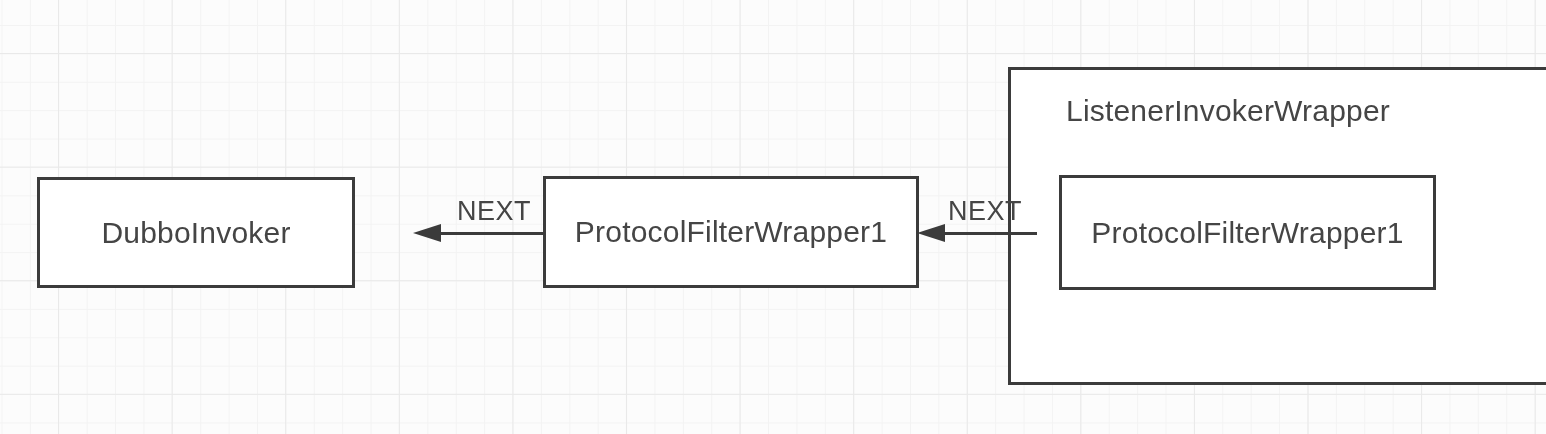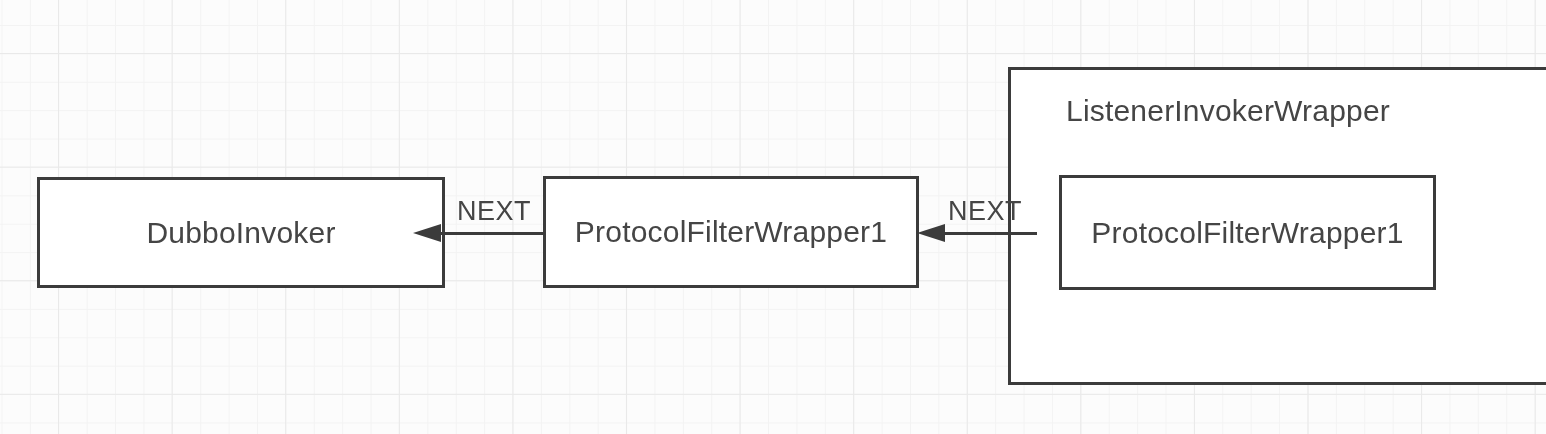--- a/index.html
+++ b/index.html
@@ -34,21 +34,21 @@
     white-space: nowrap;
     letter-spacing: 0.2px;
   }
 
   .node-flex {
     display: flex;
     align-items: center;
     justify-content: center;
   }
 
-  .node-dubbo   { left: 37px;  top: 177px; width: 408px; height: 111px; }
+  .node-dubbo   { left: 37px;  top: 177px; width: 318px; height: 111px; }
   .node-mid     { left: 543px; top: 176px; width: 376px; height: 112px; }
   .node-outer   { left: 1008px; top: 67px;  width: 606px; height: 318px; padding-left: 15px; }
   .node-inner   { left: 48px;  top: 105px; width: 377px; height: 115px; }
 
   .outer-title {
     position: absolute;
     left: 55px;
     top: 24px;
   }
 

